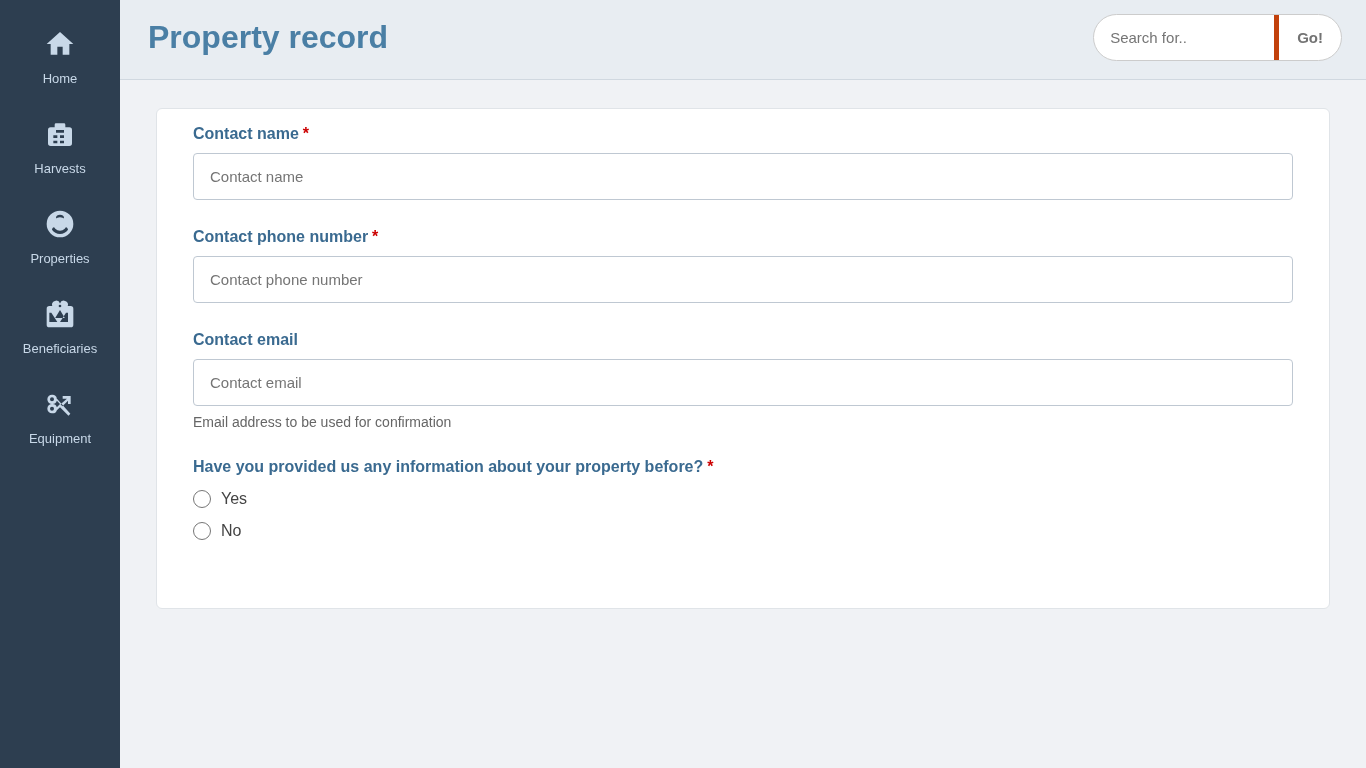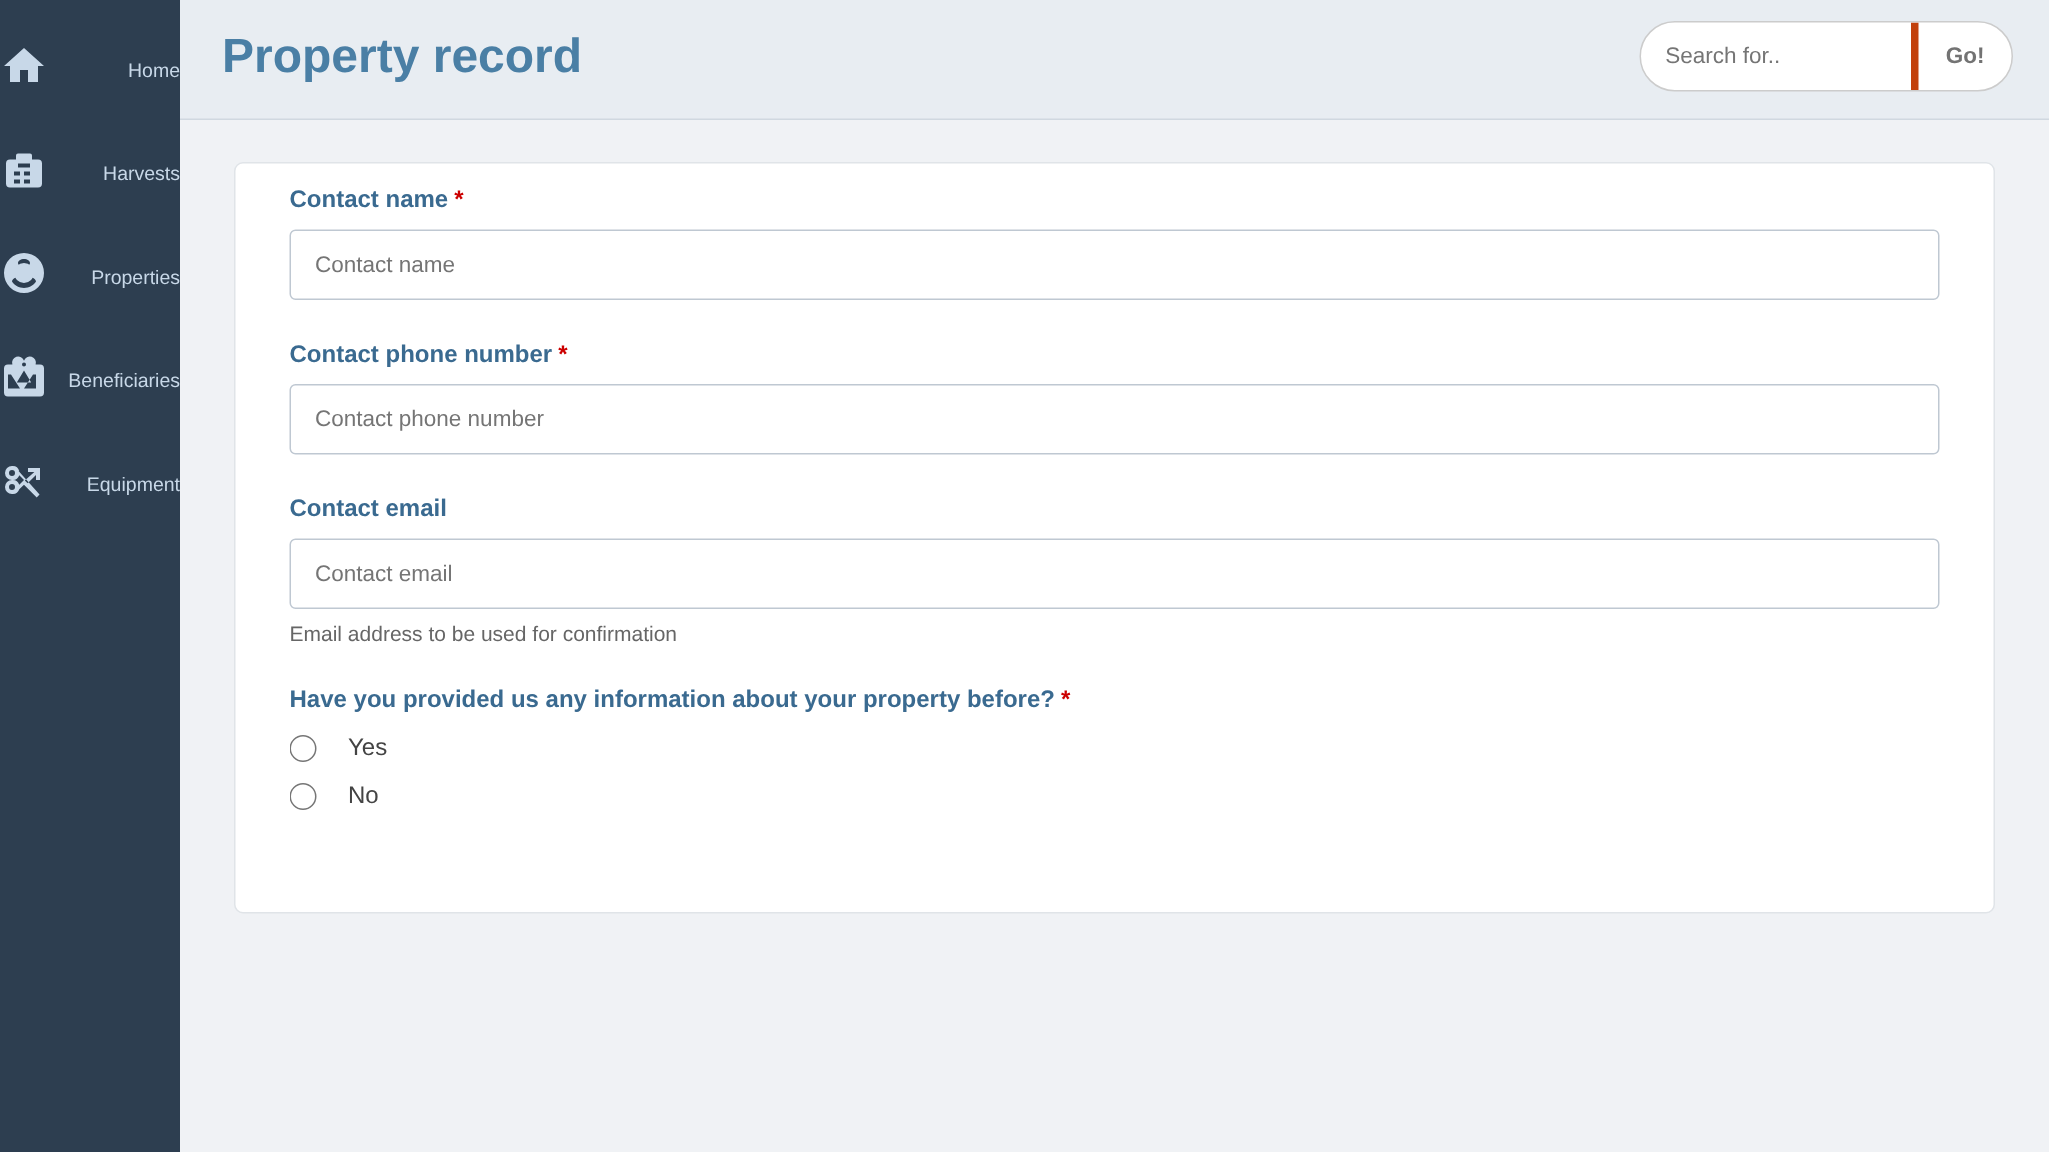--- a/index.html
+++ b/index.html
@@ -17,21 +17,21 @@
       min-width: 120px;
       background: #2d3e50;
       display: flex;
       flex-direction: column;
       align-items: center;
       padding-top: 10px;
       gap: 0;
     }
     .sidebar-item {
       display: flex;
-      flex-direction: row;
+      flex-direction: column;
       align-items: center;
       justify-content: space-between;
       width: 100%;
       padding: 18px 0 14px;
       cursor: pointer;
       color: #c8d8e8;
       gap: 6px;
       transition: background 0.15s;
     }
     .sidebar-item .icon-wrap {
@@ -146,21 +146,21 @@
 
     .radio-group {
       display: flex;
       flex-direction: column;
       gap: 14px;
       margin-top: 14px;
     }
     .radio-label {
       display: flex;
       align-items: center;
-      gap: 21px;
+      gap: 10px;
       font-size: 16px;
       color: #444;
       cursor: pointer;
     }
     .radio-label input[type="radio"] {
       width: 18px;
       height: 18px;
       accent-color: #4a7fa5;
       cursor: pointer;
     }

